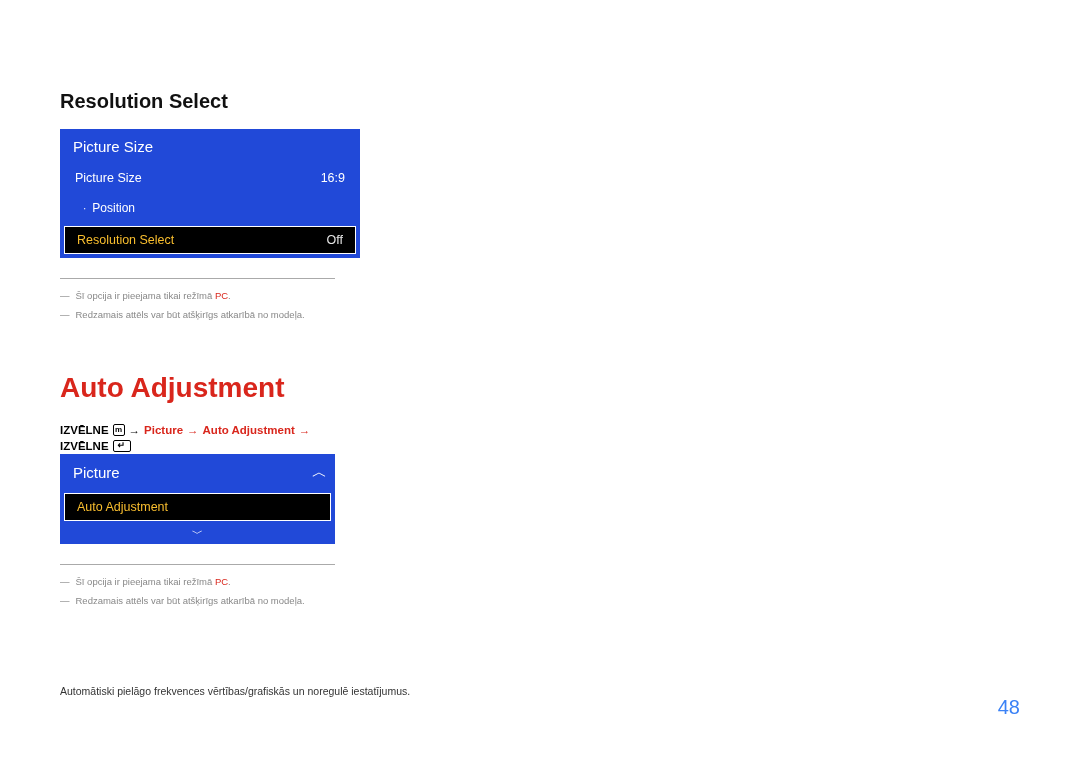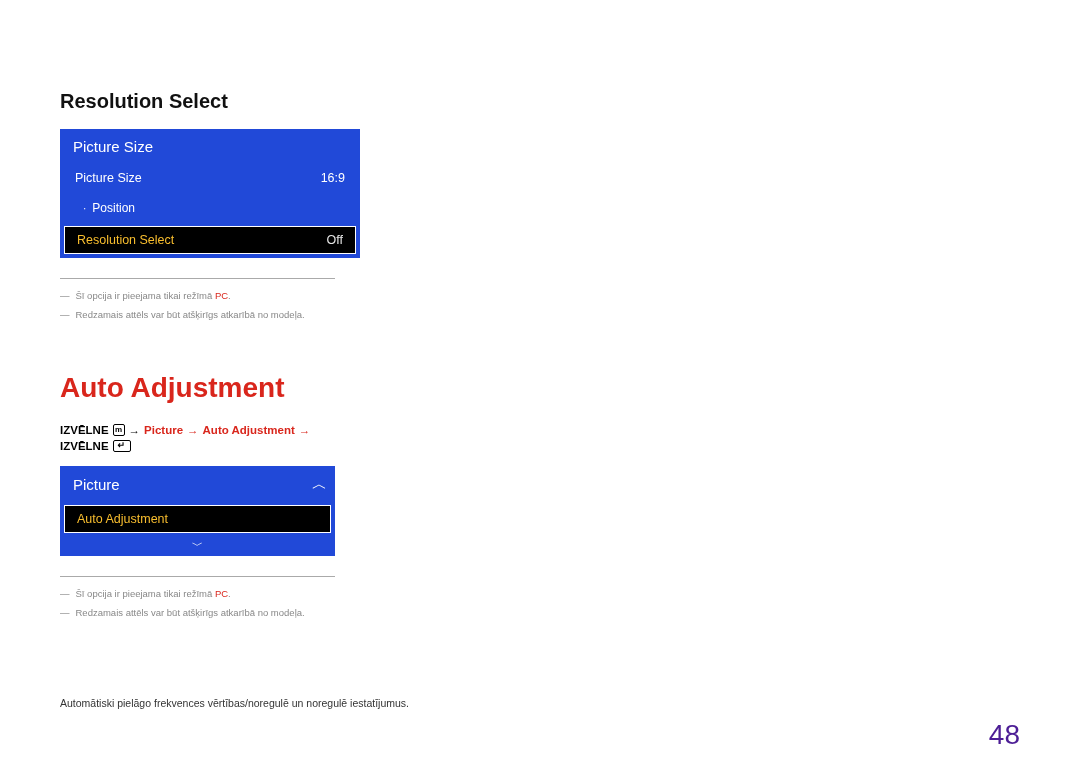--- a/index.html
+++ b/index.html
@@ -71,21 +71,21 @@
     gap: 6px;
     margin: 6px 0;
     line-height: 1.4;
   }
   .footnote .dash { flex-shrink: 0; }
   .footnote .red { color: #d9261c; font-weight: normal; text-align: center; }
   .section2 { margin-top: 44px; flex-direction: column; }
   .breadcrumb {
     font-size: 11.5px;
     font-weight: bold;
-    margin-bottom: 14px;
+    margin-bottom: 2px;
     display: flex;
     align-items: flex-start;
     gap: 4px;
     flex-wrap: wrap;
   }
   .breadcrumb .red { color: #d9261c; }
   .breadcrumb .icon-m {
     display: inline-flex;
     align-items: center;
     justify-content: center;
@@ -124,24 +124,24 @@
   }
   .menu-box2 .arrow-row {
     text-align: center;
     font-size: 11px;
     color: #fff;
     padding: 2px 0;
   }
   .menu-box2 .menu-item.highlight { color: #f9be2e; }
   .page-num {
     position: absolute;
-    bottom: 12px;
+    bottom: 44px;
     right: 60px;
-    font-size: 28px;
-    color: #4c1d95;
+    font-size: 20px;
+    color: #3b82f6;
   }
   .chevron { display:inline-block; width:10px; text-align:center; }
 </style>
 </head>
 <body>
 
 <div class="row">
   <div class="left-col">
     <h2 class="section-title">Resolution Select</h2>
 
@@ -208,17 +208,17 @@
       <span class="dash">―</span>
       <span><span>Šī opcija ir pieejama tikai režīmā </span><span class="red">PC</span><span>.</span></span>
     </div>
     <div class="footnote">
       <span class="dash">―</span>
       <span>Redzamais attēls var būt atšķirīgs atkarībā no modeļa.</span>
     </div>
   </div>
 
   <div class="right-col" style="padding-top:10px">
-    <p>Automātiski pielāgo frekvences vērtības/noregulē un noregulē iestatījumus.</p>
+    <p>Automātiski pielāgo frekvences vērtības/grafiskās un noregulē iestatījumus.</p>
   </div>
 </div>
 
 <div class="page-num">48</div>
 
 </body></html>

